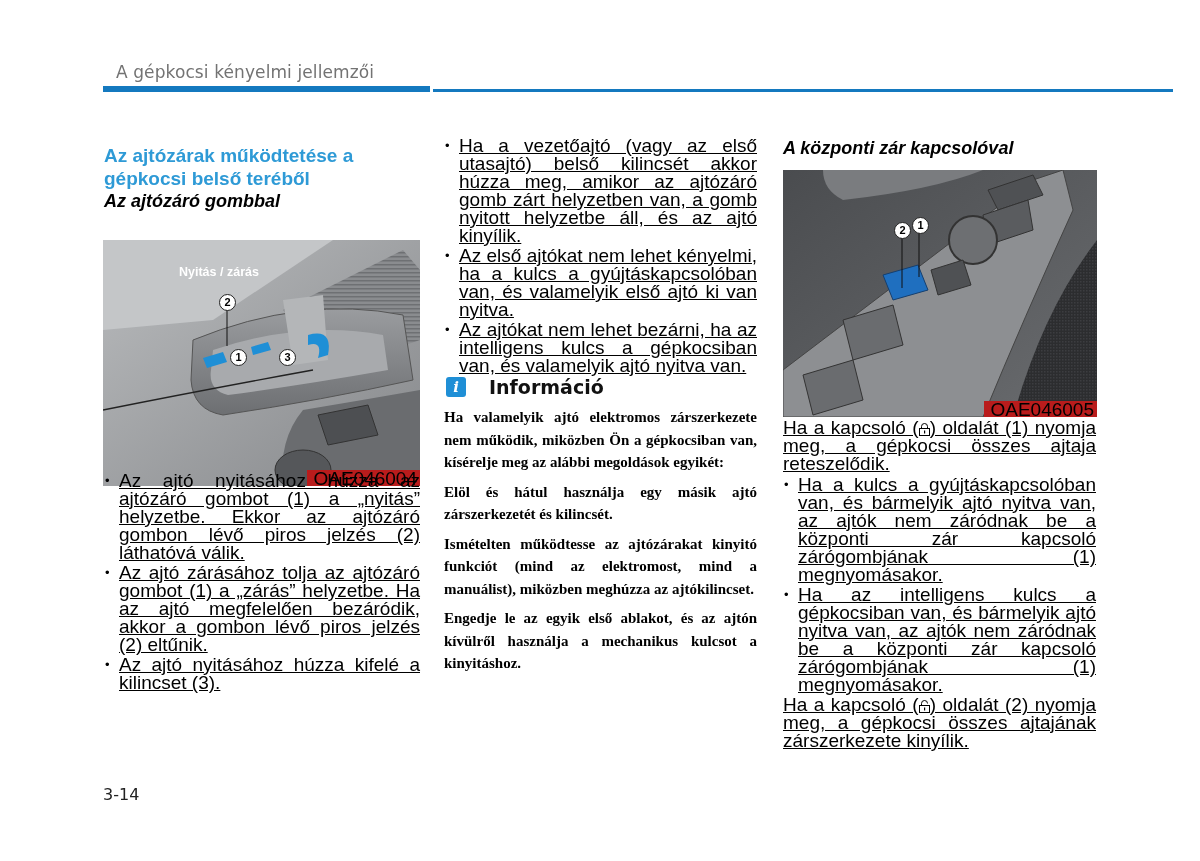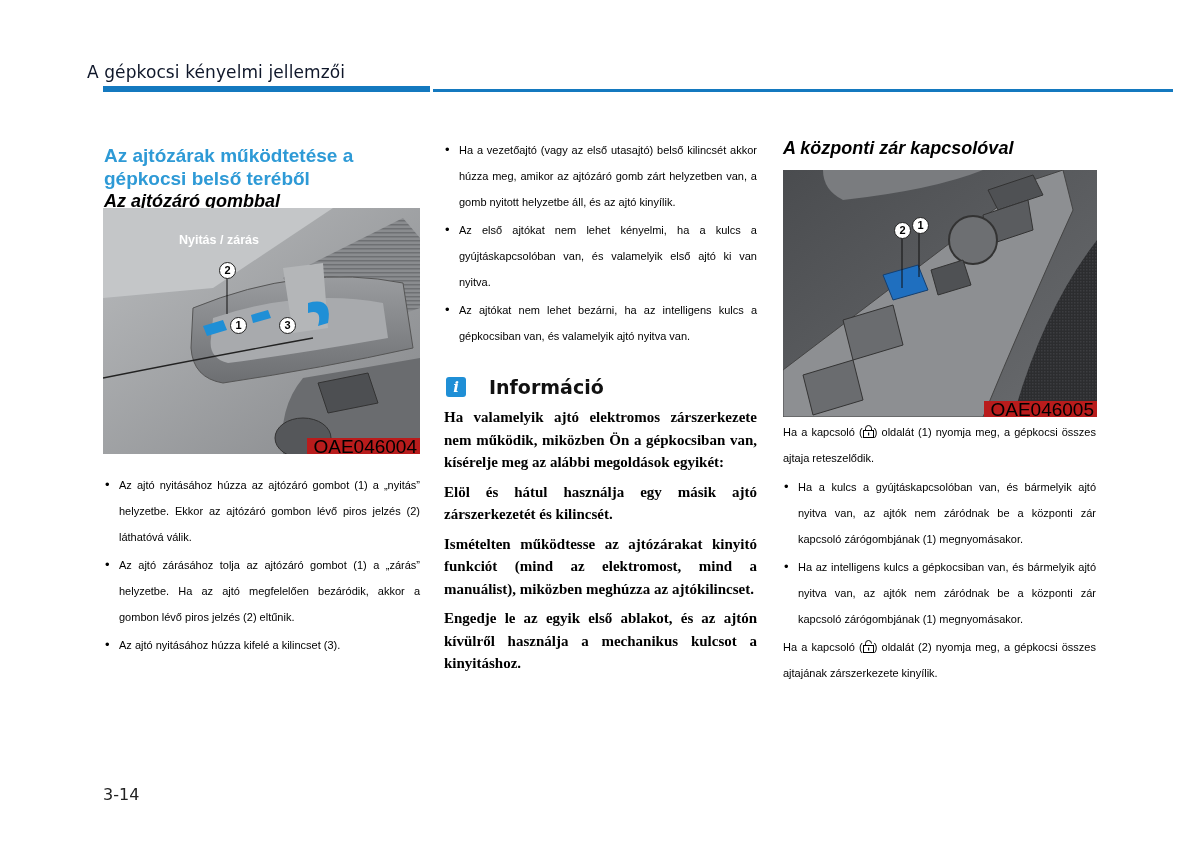--- a/index.html
+++ b/index.html
@@ -5,35 +5,35 @@
   html, body { margin: 0; padding: 0; }
   body {
     width: 1200px; height: 861px; position: relative; overflow: hidden;
     background: #ffffff; color: #000;
     font-family: "Liberation Sans", sans-serif;
   }
   .abs { position: absolute; }
 
   
   .section-title {
-    left: 87px; top: 62px; font-size: 17px; color: #0f172a;
+    left: 116px; top: 62px; font-size: 17px; color: #737373;
     font-family: "DejaVu Sans", sans-serif; letter-spacing: 0.1px;
   }
   .hdr-thick { left: 103px; top: 86px; width: 327px; height: 6px; background: #1479bf; }
   .hdr-thin { left: 433px; top: 89px; width: 740px; height: 3px; background: #1479bf; }
 
   
   .h2 {
     left: 104px; top: 144px; width: 320px; font-size: 19px; font-weight: bold;
     color: #2e9ad6; line-height: 23px;
   }
   .h3 {
     font-size: 18px; font-weight: bold; font-style: italic; color: #000;
   }
-  .body-text { font-size: 11px; line-height: 26px; text-align: justify; }
+  .body-text { font-size: 19px; line-height: 18px; text-align: justify; text-decoration: underline; }
   ul.bullets { list-style: none; margin: 0; padding: 0; }
   ul.bullets li { position: relative; padding-left: 15px; margin-bottom: 2px; }
   ul.bullets li::before {
     content: "\2022"; position: absolute; left: 1px; top: 0; font-size: 13px;
   }
 
   .figure {
     background: #7b7d80; overflow: hidden;
   }
   .fig-caption {
@@ -72,21 +72,21 @@
 </head>
 <body>
 
 <div class="abs section-title">A gépkocsi kényelmi jellemzői</div>
 <div class="abs hdr-thick"></div>
 <div class="abs hdr-thin"></div>
 
 <div class="abs h2">Az ajtózárak működtetése a gépkocsi belső teréből</div>
 <div class="abs h3" style="left:104px; top:191px;">Az ajtózáró gombbal</div>
 
-<div class="abs figure" style="left:103px; top:208px; width:317px; height:246px;">
+<div class="abs figure" style="left:103px; top:240px; width:317px; height:246px;">
   <svg width="317" height="246" viewBox="0 0 317 246">
     <defs>
       <linearGradient id="g1" x1="0" y1="0" x2="1" y2="1">
         <stop offset="0" stop-color="#b9bbbd"></stop>
           <stop offset="1" stop-color="#86888b"></stop>
       </linearGradient>
       <linearGradient id="g2" x1="0" y1="0" x2="0" y2="1">
         <stop offset="0" stop-color="#9a9c9f"></stop>
           <stop offset="1" stop-color="#6d6f72"></stop>
       </linearGradient>

